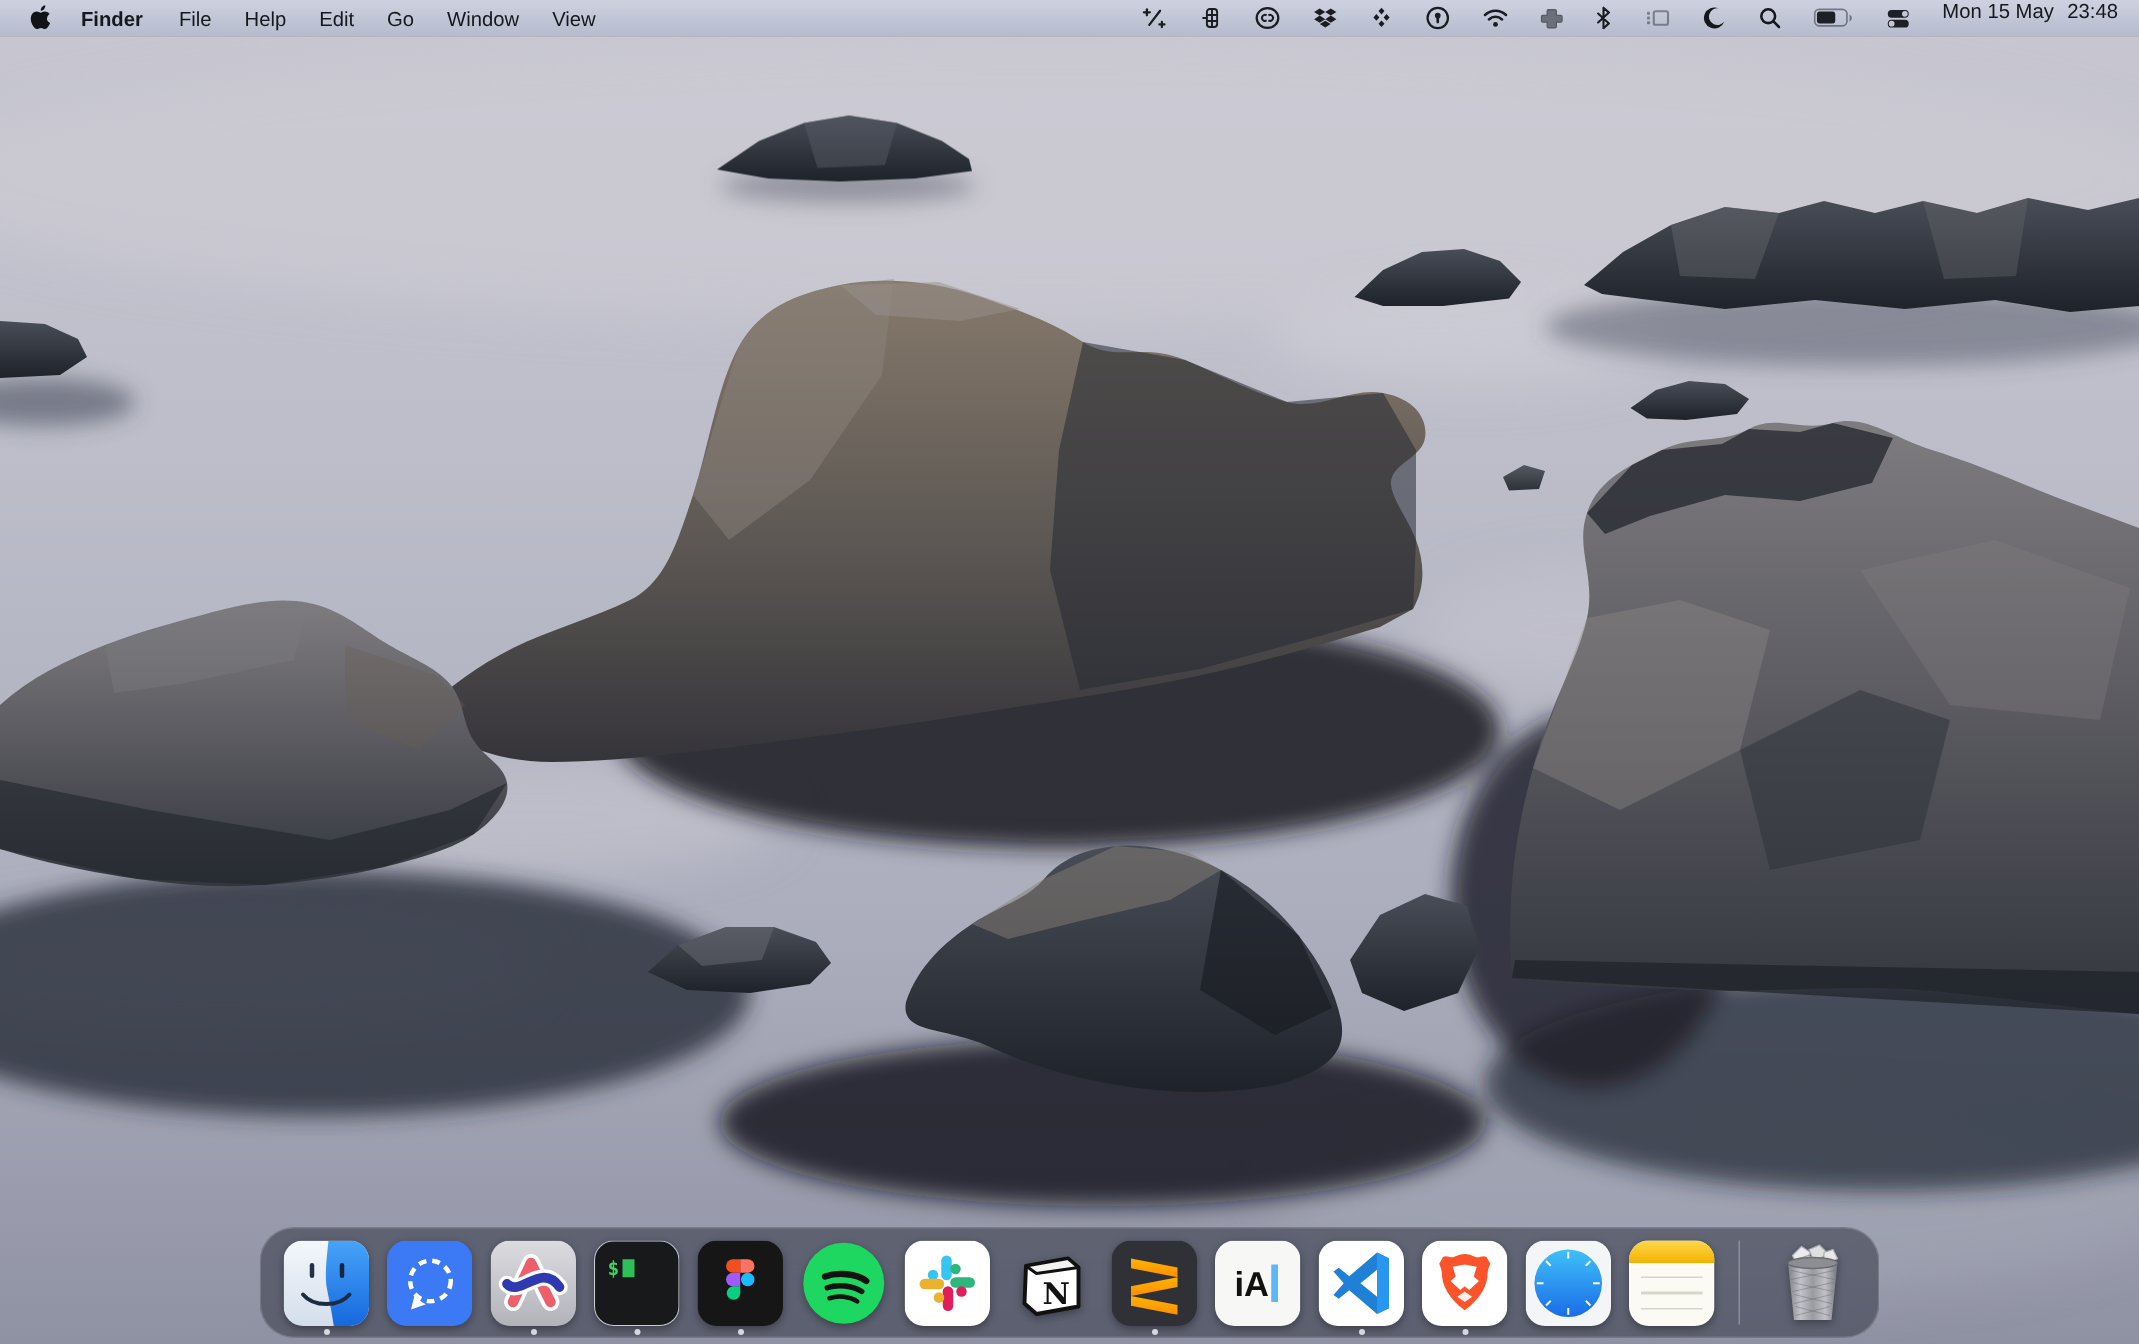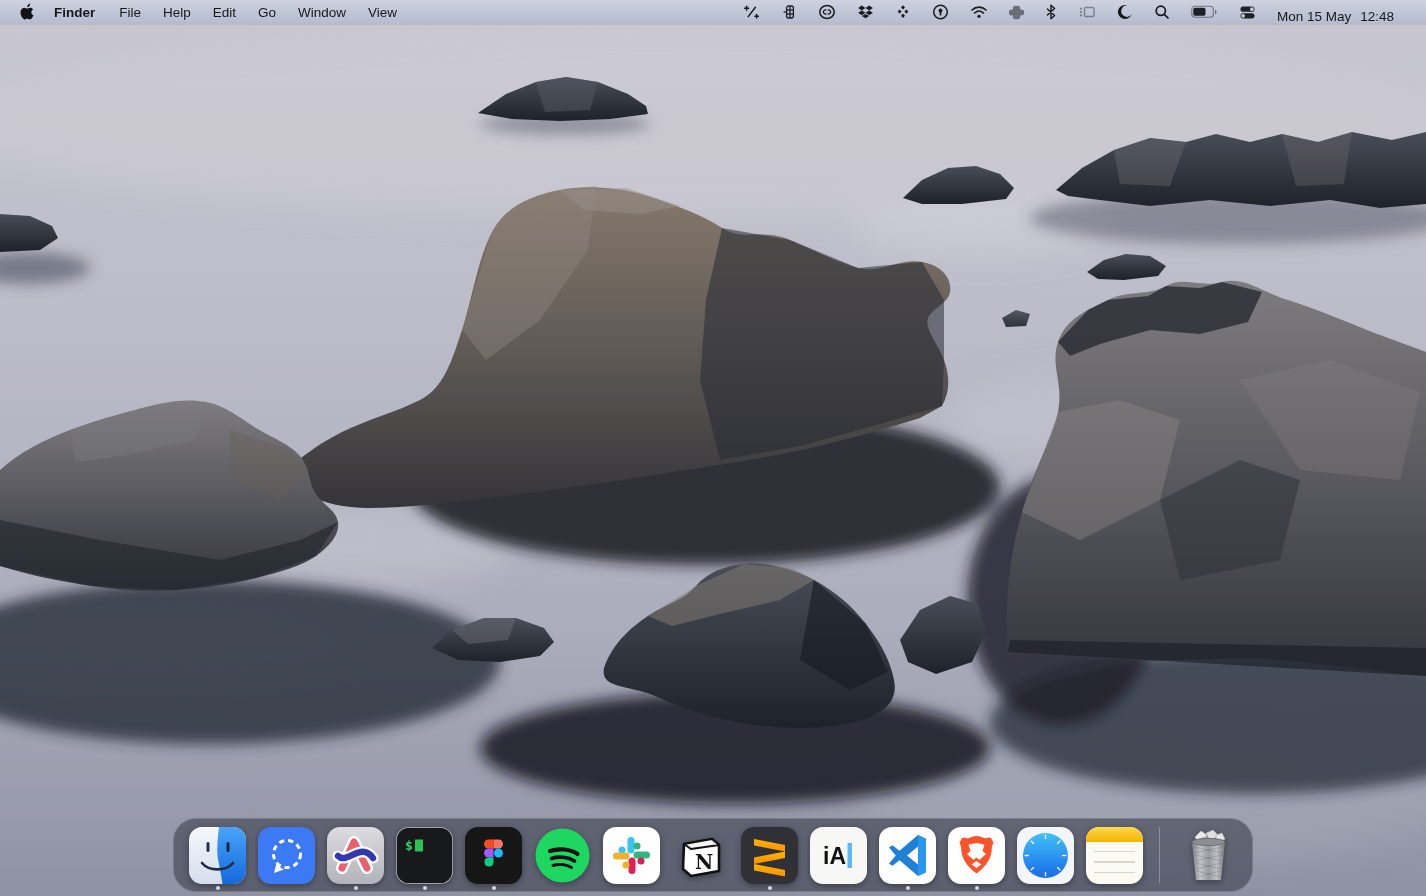--- a/index.html
+++ b/index.html
@@ -14,21 +14,21 @@
     position:absolute; top:0; left:0; right:0; height:24px; z-index:10;
     display:flex; align-items:center;
     background:linear-gradient(180deg, rgba(206,210,224,.94), rgba(180,186,205,.94));
     box-shadow:0 .5px 0 rgba(0,0,0,.12);
     color:#16181d; font-size:13.5px;
   }
   .mb-left { display:flex; align-items:center; height:100%; }
   .apple { padding:0 18px 0 19px; display:flex; align-items:center; height:100%; }
   .menu-item { padding:0 11px; height:100%; display:flex; align-items:center; white-space:nowrap; }
   .menu-item.bold { font-weight:bold; padding:0 13px 0 2px; }
-  .mb-right { margin-left:auto; display:flex; align-items:flex-end; height:100%; padding-right:32px; }
+  .mb-right { margin-left:auto; display:flex; align-items:flex-start; height:100%; padding-right:14px; }
   .status-icon { height:100%; display:flex; align-items:center; padding:0 10.5px; }
   .status-icon svg { display:block; }
   .dim { opacity:.42; }
   .clock { display:flex; gap:9px; padding-left:10px; white-space:nowrap; }
 
   
   #dock {
     position:absolute; bottom:4px; left:50%; transform:translateX(-50%); z-index:10;
     height:74px; display:flex; align-items:center; padding:0 9px;
     background:rgba(62,64,77,.62);
@@ -285,21 +285,21 @@
           <g fill="#1d2026">
             <rect x="1.5" y="1.6" width="14" height="5.2" rx="2.6"></rect>
             <circle cx="12.9" cy="4.2" r="1.9" fill="#c3c7d6"></circle>
             <rect x="1.5" y="8.2" width="14" height="5.2" rx="2.6"></rect>
             <circle cx="4.1" cy="10.8" r="1.9" fill="#c3c7d6"></circle>
           </g>
         </svg>
     </span>
     <span class="clock">
       <span>Mon 15 May</span>
-      <span>12:48</span>
+      <span>23:48</span>
     </span>
   </div>
 </div>
 
 <div id="dock">
 
   <div class="dock-item" title="Finder">
     <div class="app-icon">
       <svg viewBox="0 0 57 57">
           <defs>

